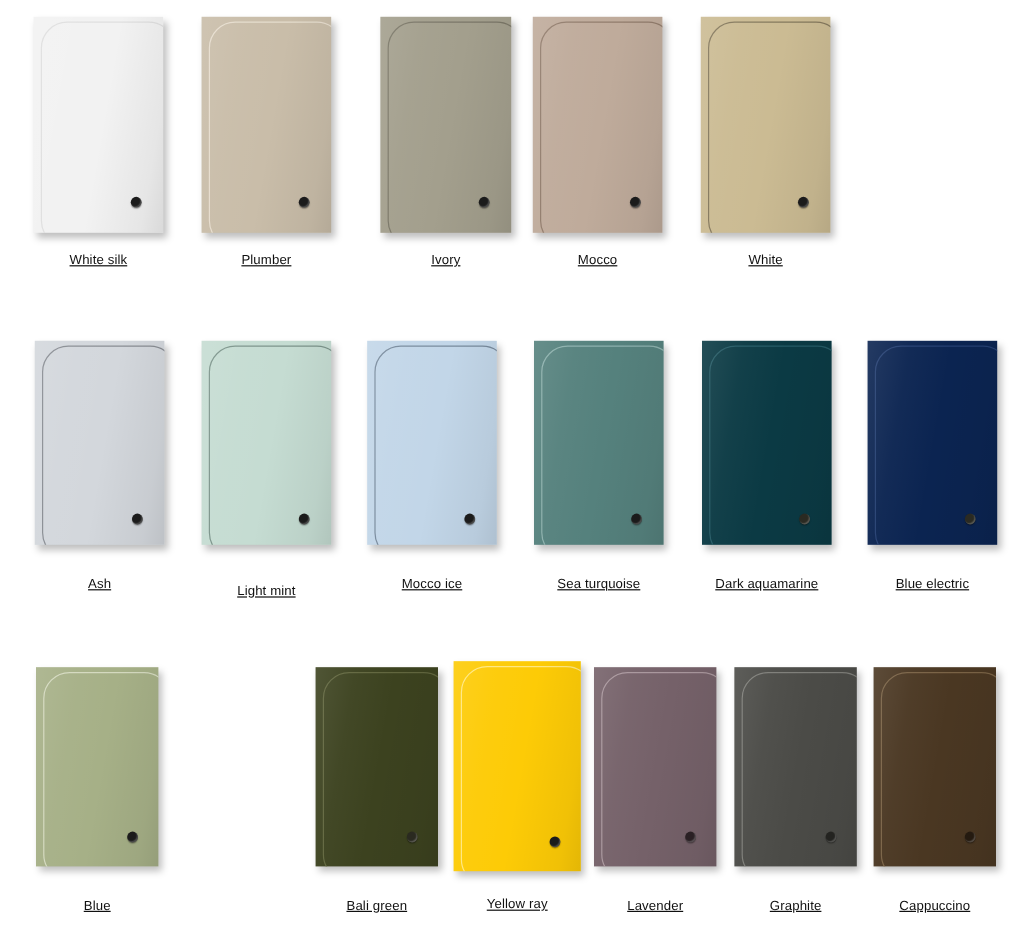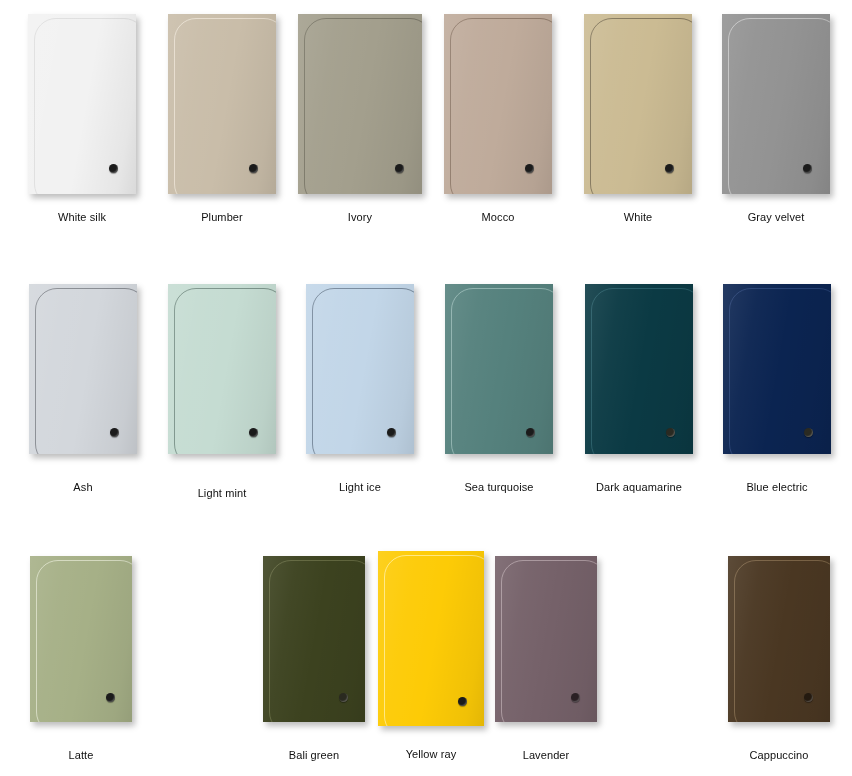--- a/index.html
+++ b/index.html
@@ -77,20 +77,21 @@
 
   .swatch-label {
     position: absolute;
     left: 50%;
     transform: translateX(-50%);
     white-space: nowrap;
     font-size: 11px;
     color: #101010;
     letter-spacing: 0.1px;
     text-align: center;
+    text-decoration: underline;
   }
 </style>
 </head>
 <body>
 
 <div id="palette">
     <div class="swatch-cell" style="left: 28px; top: 14px; width: 108px; height: 213px;">
       <div class="swatch-tile" style="height: 180px; background: rgb(242, 242, 242);">
         <div class="inner-outline" style="border-color: rgb(216, 216, 216); opacity: 0.75;"></div>
         <div class="sheen"></div>
@@ -99,21 +100,21 @@
       <div class="swatch-label" style="top: 197px; color: rgb(16, 16, 16);">White silk</div>
     </div>
     <div class="swatch-cell" style="left: 168px; top: 14px; width: 108px; height: 213px;">
       <div class="swatch-tile" style="height: 180px; background: rgb(201, 189, 169);">
         <div class="inner-outline" style="border-color: rgb(239, 231, 218); opacity: 0.75;"></div>
         <div class="sheen"></div>
         <div class="dot" style="background: rgb(27, 27, 27); right: 18px; bottom: 21px;"></div>
       </div>
       <div class="swatch-label" style="top: 197px; color: rgb(16, 16, 16);">Plumber</div>
     </div>
-    <div class="swatch-cell" style="left: 298px; top: 14px; width: 124px; height: 213px; padding-left: 20px;">
+    <div class="swatch-cell" style="left: 317px; top: 14px; width: 109px; height: 213px; padding-left: 20px;">
       <div class="swatch-tile" style="height: 180px; background: rgb(163, 159, 141);">
         <div class="inner-outline" style="border-color: rgb(90, 86, 73); opacity: 0.55;"></div>
         <div class="sheen"></div>
         <div class="dot" style="background: rgb(27, 27, 27); right: 18px; bottom: 21px;"></div>
       </div>
       <div class="swatch-label" style="top: 197px; color: rgb(16, 16, 16);">Ivory</div>
     </div>
     <div class="swatch-cell" style="left: 444px; top: 14px; width: 108px; height: 213px;">
       <div class="swatch-tile" style="height: 180px; background: rgb(191, 171, 155);">
         <div class="inner-outline" style="border-color: rgb(107, 85, 70); opacity: 0.55;"></div>
@@ -123,28 +124,20 @@
       <div class="swatch-label" style="top: 197px; color: rgb(16, 16, 16);">Mocco</div>
     </div>
     <div class="swatch-cell" style="left: 584px; top: 14px; width: 108px; height: 213px;">
       <div class="swatch-tile" style="height: 180px; background: rgb(203, 187, 147);">
         <div class="inner-outline" style="border-color: rgb(74, 65, 50); opacity: 0.55;"></div>
         <div class="sheen"></div>
         <div class="dot" style="background: rgb(27, 27, 27); right: 18px; bottom: 21px;"></div>
       </div>
       <div class="swatch-label" style="top: 197px; color: rgb(16, 16, 16);">White</div>
     </div>
-    <div class="swatch-cell" style="left: 722px; top: 14px; width: 108px; height: 213px;">
-      <div class="swatch-tile" style="height: 180px; background: rgb(147, 147, 147);">
-        <div class="inner-outline" style="border-color: rgb(211, 211, 211); opacity: 0.75;"></div>
-        <div class="sheen"></div>
-        <div class="dot" style="background: rgb(27, 27, 27); right: 18px; bottom: 21px;"></div>
-      </div>
-      <div class="swatch-label" style="top: 197px; color: rgb(16, 16, 16);">Gray velvet</div>
-    </div>
     <div class="swatch-cell" style="left: 29px; top: 284px; width: 108px; height: 213px; padding-left: 44px;">
       <div class="swatch-tile" style="height: 170px; background: rgb(211, 215, 220);">
         <div class="inner-outline" style="border-color: rgb(76, 81, 87); opacity: 0.55;"></div>
         <div class="sheen"></div>
         <div class="dot" style="background: rgb(27, 27, 27); right: 18px; bottom: 17px;"></div>
       </div>
       <div class="swatch-label" style="top: 197px; color: rgb(16, 16, 16);">Ash</div>
     </div>
     <div class="swatch-cell" style="left: 168px; top: 284px; width: 108px; height: 213px;">
       <div class="swatch-tile" style="height: 170px; background: rgb(197, 220, 210);">
@@ -153,21 +146,21 @@
         <div class="dot" style="background: rgb(27, 27, 27); right: 18px; bottom: 17px;"></div>
       </div>
       <div class="swatch-label" style="top: 203px; color: rgb(16, 16, 16); text-align: right;">Light mint</div>
     </div>
     <div class="swatch-cell" style="left: 306px; top: 284px; width: 108px; height: 213px;">
       <div class="swatch-tile" style="height: 170px; background: rgb(194, 214, 232);">
         <div class="inner-outline" style="border-color: rgb(61, 77, 94); opacity: 0.55;"></div>
         <div class="sheen"></div>
         <div class="dot" style="background: rgb(27, 27, 27); right: 18px; bottom: 17px;"></div>
       </div>
-      <div class="swatch-label" style="top: 197px; color: rgb(16, 16, 16);">Light ice</div>
+      <div class="swatch-label" style="top: 197px; color: rgb(16, 16, 16);">Mocco ice</div>
     </div>
     <div class="swatch-cell" style="left: 445px; top: 284px; width: 108px; height: 213px;">
       <div class="swatch-tile" style="height: 170px; background: rgb(85, 129, 125);">
         <div class="inner-outline" style="border-color: rgb(159, 192, 188); opacity: 0.75;"></div>
         <div class="sheen"></div>
         <div class="dot" style="background: rgb(27, 27, 27); right: 18px; bottom: 17px;"></div>
       </div>
       <div class="swatch-label" style="top: 197px; color: rgb(16, 16, 16);">Sea turquoise</div>
     </div>
     <div class="swatch-cell" style="left: 585px; top: 284px; width: 108px; height: 213px;">
@@ -185,21 +178,21 @@
         <div class="dot" style="background: rgb(42, 42, 34); right: 18px; bottom: 17px;"></div>
       </div>
       <div class="swatch-label" style="top: 197px; color: rgb(16, 16, 16);">Blue electric</div>
     </div>
     <div class="swatch-cell" style="left: 30px; top: 556px; width: 102px; height: 209px;">
       <div class="swatch-tile" style="height: 166px; background: rgb(166, 176, 135);">
         <div class="inner-outline" style="border-color: rgb(227, 231, 210); opacity: 0.75;"></div>
         <div class="sheen"></div>
         <div class="dot" style="background: rgb(27, 27, 27); right: 17px; bottom: 20px;"></div>
       </div>
-      <div class="swatch-label" style="top: 193px; color: rgb(16, 16, 16);">Latte</div>
+      <div class="swatch-label" style="top: 193px; color: rgb(16, 16, 16);">Blue</div>
     </div>
     <div class="swatch-cell" style="left: 263px; top: 556px; width: 102px; height: 209px;">
       <div class="swatch-tile" style="height: 166px; background: rgb(60, 66, 31);">
         <div class="inner-outline" style="border-color: rgb(109, 115, 73); opacity: 0.75;"></div>
         <div class="sheen"></div>
         <div class="dot" style="background: rgb(42, 42, 32); right: 17px; bottom: 20px;"></div>
       </div>
       <div class="swatch-label" style="top: 193px; color: rgb(16, 16, 16);">Bali green</div>
     </div>
     <div class="swatch-cell" style="left: 378px; top: 551px; width: 106px; height: 213px;">
@@ -211,20 +204,28 @@
       <div class="swatch-label" style="top: 197px; color: rgb(16, 16, 16);">Yellow ray</div>
     </div>
     <div class="swatch-cell" style="left: 495px; top: 556px; width: 102px; height: 209px;">
       <div class="swatch-tile" style="height: 166px; background: rgb(117, 97, 105);">
         <div class="inner-outline" style="border-color: rgb(185, 168, 173); opacity: 0.75;"></div>
         <div class="sheen"></div>
         <div class="dot" style="background: rgb(42, 32, 36); right: 17px; bottom: 20px;"></div>
       </div>
       <div class="swatch-label" style="top: 193px; color: rgb(16, 16, 16);">Lavender</div>
     </div>
+    <div class="swatch-cell" style="left: 612px; top: 556px; width: 102px; height: 209px;">
+      <div class="swatch-tile" style="height: 166px; background: rgb(75, 75, 71);">
+        <div class="inner-outline" style="border-color: rgb(141, 141, 136); opacity: 0.75;"></div>
+        <div class="sheen"></div>
+        <div class="dot" style="background: rgb(35, 35, 32); right: 17px; bottom: 20px;"></div>
+      </div>
+      <div class="swatch-label" style="top: 193px; color: rgb(16, 16, 16);">Graphite</div>
+    </div>
     <div class="swatch-cell" style="left: 728px; top: 556px; width: 102px; height: 209px;">
       <div class="swatch-tile" style="height: 166px; background: rgb(74, 55, 34);">
         <div class="inner-outline" style="border-color: rgb(138, 113, 82); opacity: 0.75;"></div>
         <div class="sheen"></div>
         <div class="dot" style="background: rgb(36, 26, 16); right: 17px; bottom: 20px;"></div>
       </div>
       <div class="swatch-label" style="top: 193px; color: rgb(16, 16, 16);">Cappuccino</div>
     </div>
   </div>
 

